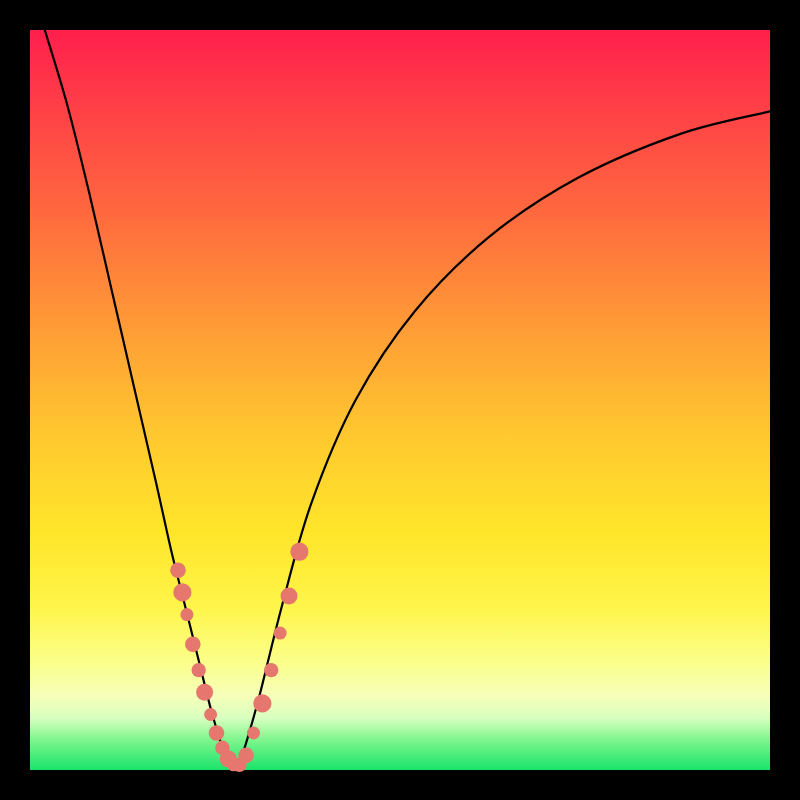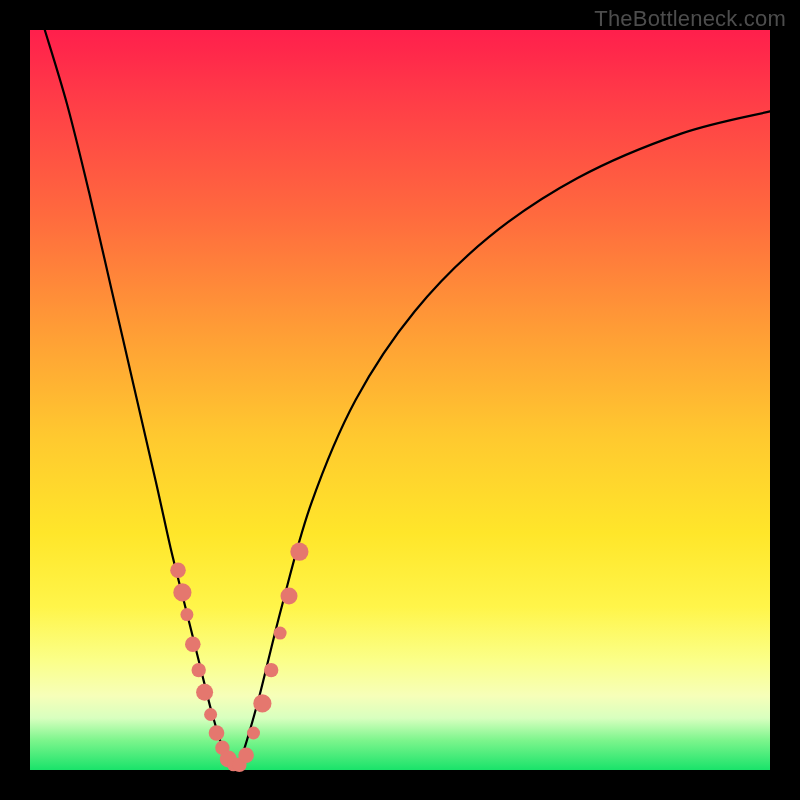--- a/index.html
+++ b/index.html
@@ -64,21 +64,20 @@
   }
   .beads circle {
     fill: #e5776e;
   }
 </style>
 </head>
 <body>
 
 <div class="frame">
 
-  <div class="watermark">TheBottleneck.com</div>
 
   <div class="plot">
     <svg class="curve" viewBox="0 0 740 740">
       <path class="curve-path" d="M 14.8 0.0 C 18.5 12.3, 29.6 46.9, 37.0 74.0 C 44.4 101.1, 51.8 132.0, 59.2 162.8 C 66.6 193.6, 74.0 226.9, 81.4 259.0 C 88.8 291.1, 96.2 323.1, 103.6 355.2 C 111.0 387.3, 119.6 424.3, 125.8 451.4 C 132.0 478.5, 135.7 497.0, 140.6 518.0 C 145.5 539.0, 150.5 557.5, 155.4 577.2 C 160.3 596.9, 165.9 619.1, 170.2 636.4 C 174.5 653.7, 177.6 667.2, 181.3 680.8 C 185.0 694.4, 189.3 708.5, 192.4 717.8 C 195.5 727.0, 197.3 733.2, 199.8 736.3 C 202.3 739.4, 204.7 739.4, 207.2 736.3 C 209.7 733.2, 210.9 729.5, 214.6 717.8 C 218.3 706.1, 223.2 689.4, 229.4 666.0 C 235.6 642.6, 243.0 609.3, 251.6 577.2 C 260.2 545.1, 268.9 508.1, 281.2 473.6 C 293.5 439.1, 308.3 402.1, 325.6 370.0 C 342.9 337.9, 362.6 308.3, 384.8 281.2 C 407.0 254.1, 431.7 229.4, 458.8 207.2 C 485.9 185.0, 515.5 165.3, 547.6 148.0 C 579.7 130.7, 619.1 114.7, 651.2 103.6 C 683.3 92.5, 725.2 85.1, 740.0 81.4"></path>
       <g class="beads">
           <circle cx="148.0" cy="540.2" r="7.8"></circle>
           <circle cx="152.4" cy="562.4" r="9.1"></circle>
           <circle cx="156.9" cy="584.6" r="6.5"></circle>
           <circle cx="162.8" cy="614.2" r="7.8"></circle>
           <circle cx="168.7" cy="640.1" r="7.2"></circle>

